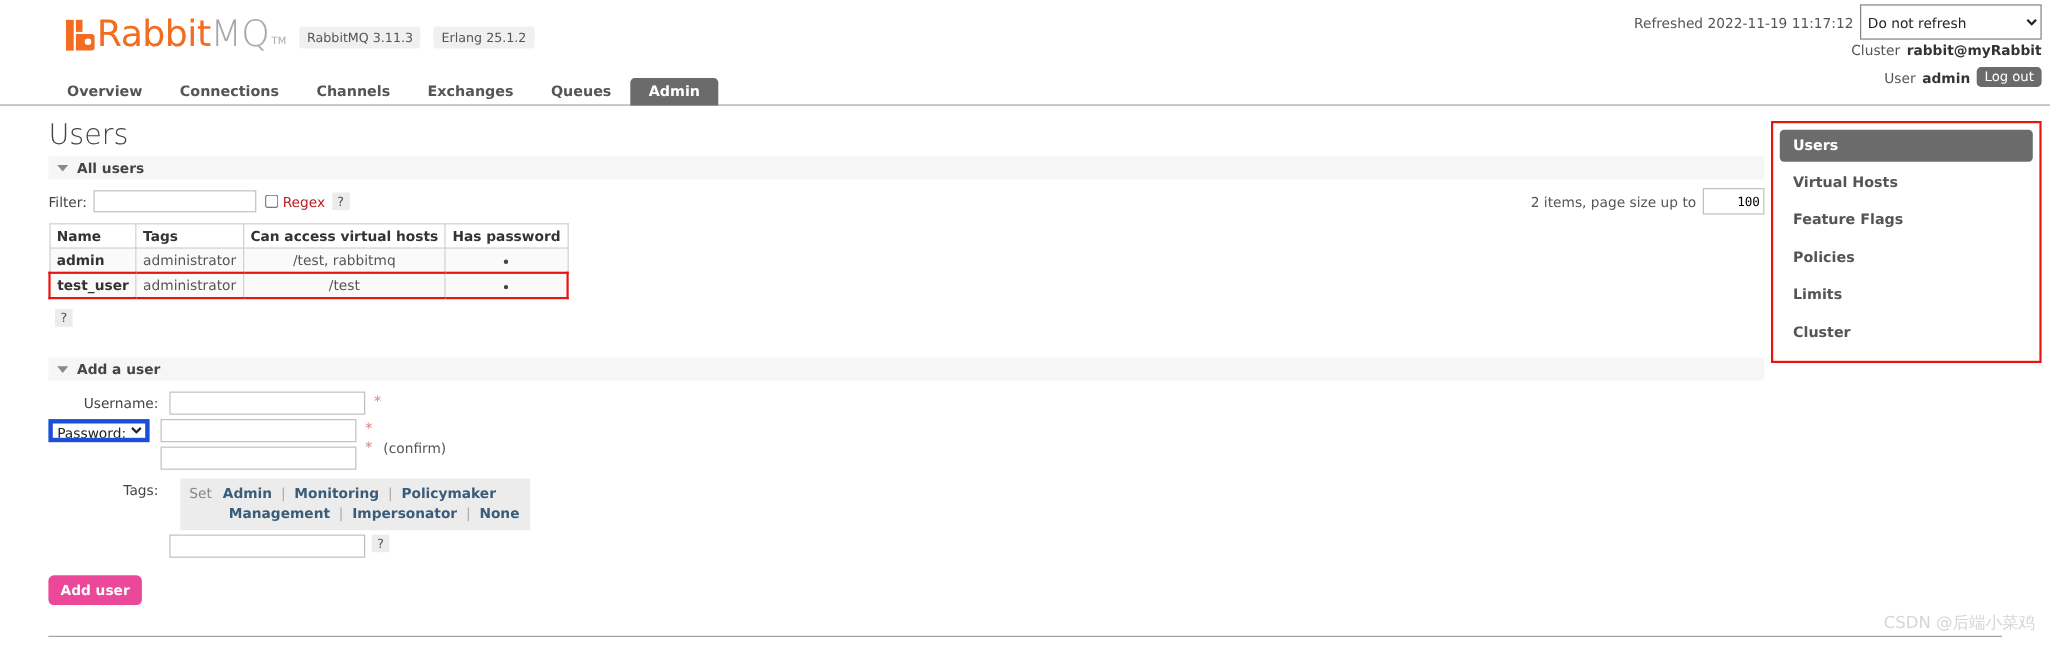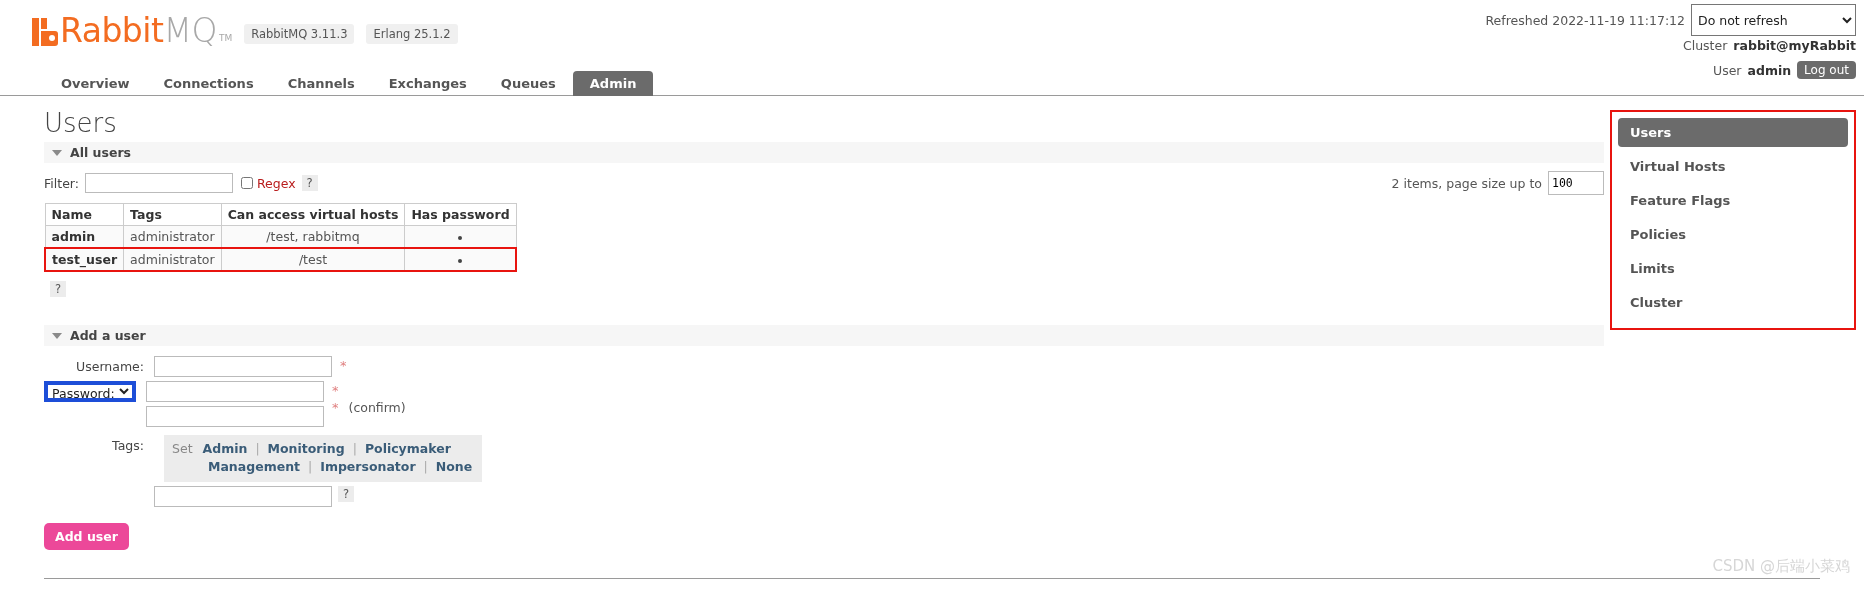--- a/index.html
+++ b/index.html
@@ -17,21 +17,21 @@
     overflow: hidden;
   }
 
   
   #header {
     position: relative;
     height: 62px;
   }
   .logo-wrap {
     position: absolute;
-    left: 32px;
+    left: 60px;
     top: 16px;
     display: flex;
     align-items: flex-end;
   }
   .logo-mark {
     width: 26px;
     height: 28px;
     position: relative;
     margin-right: 2px;
   }
@@ -224,20 +224,21 @@
     display: flex;
     align-items: center;
     font-size: 12.5px;
     color: #555;
   }
   input.pagesize-input {
     width: 48px;
     height: 16px;
     border: 1px solid #bbb;
     margin-left: 6px;
+    text-align: right;
     font-family: "DejaVu Sans Mono", "Liberation Mono", monospace;
     font-size: 11.5px;
     padding: 3px 3px;
   }
 
   
   #users-table {
     border-collapse: collapse;
     font-size: 12.5px;
   }

